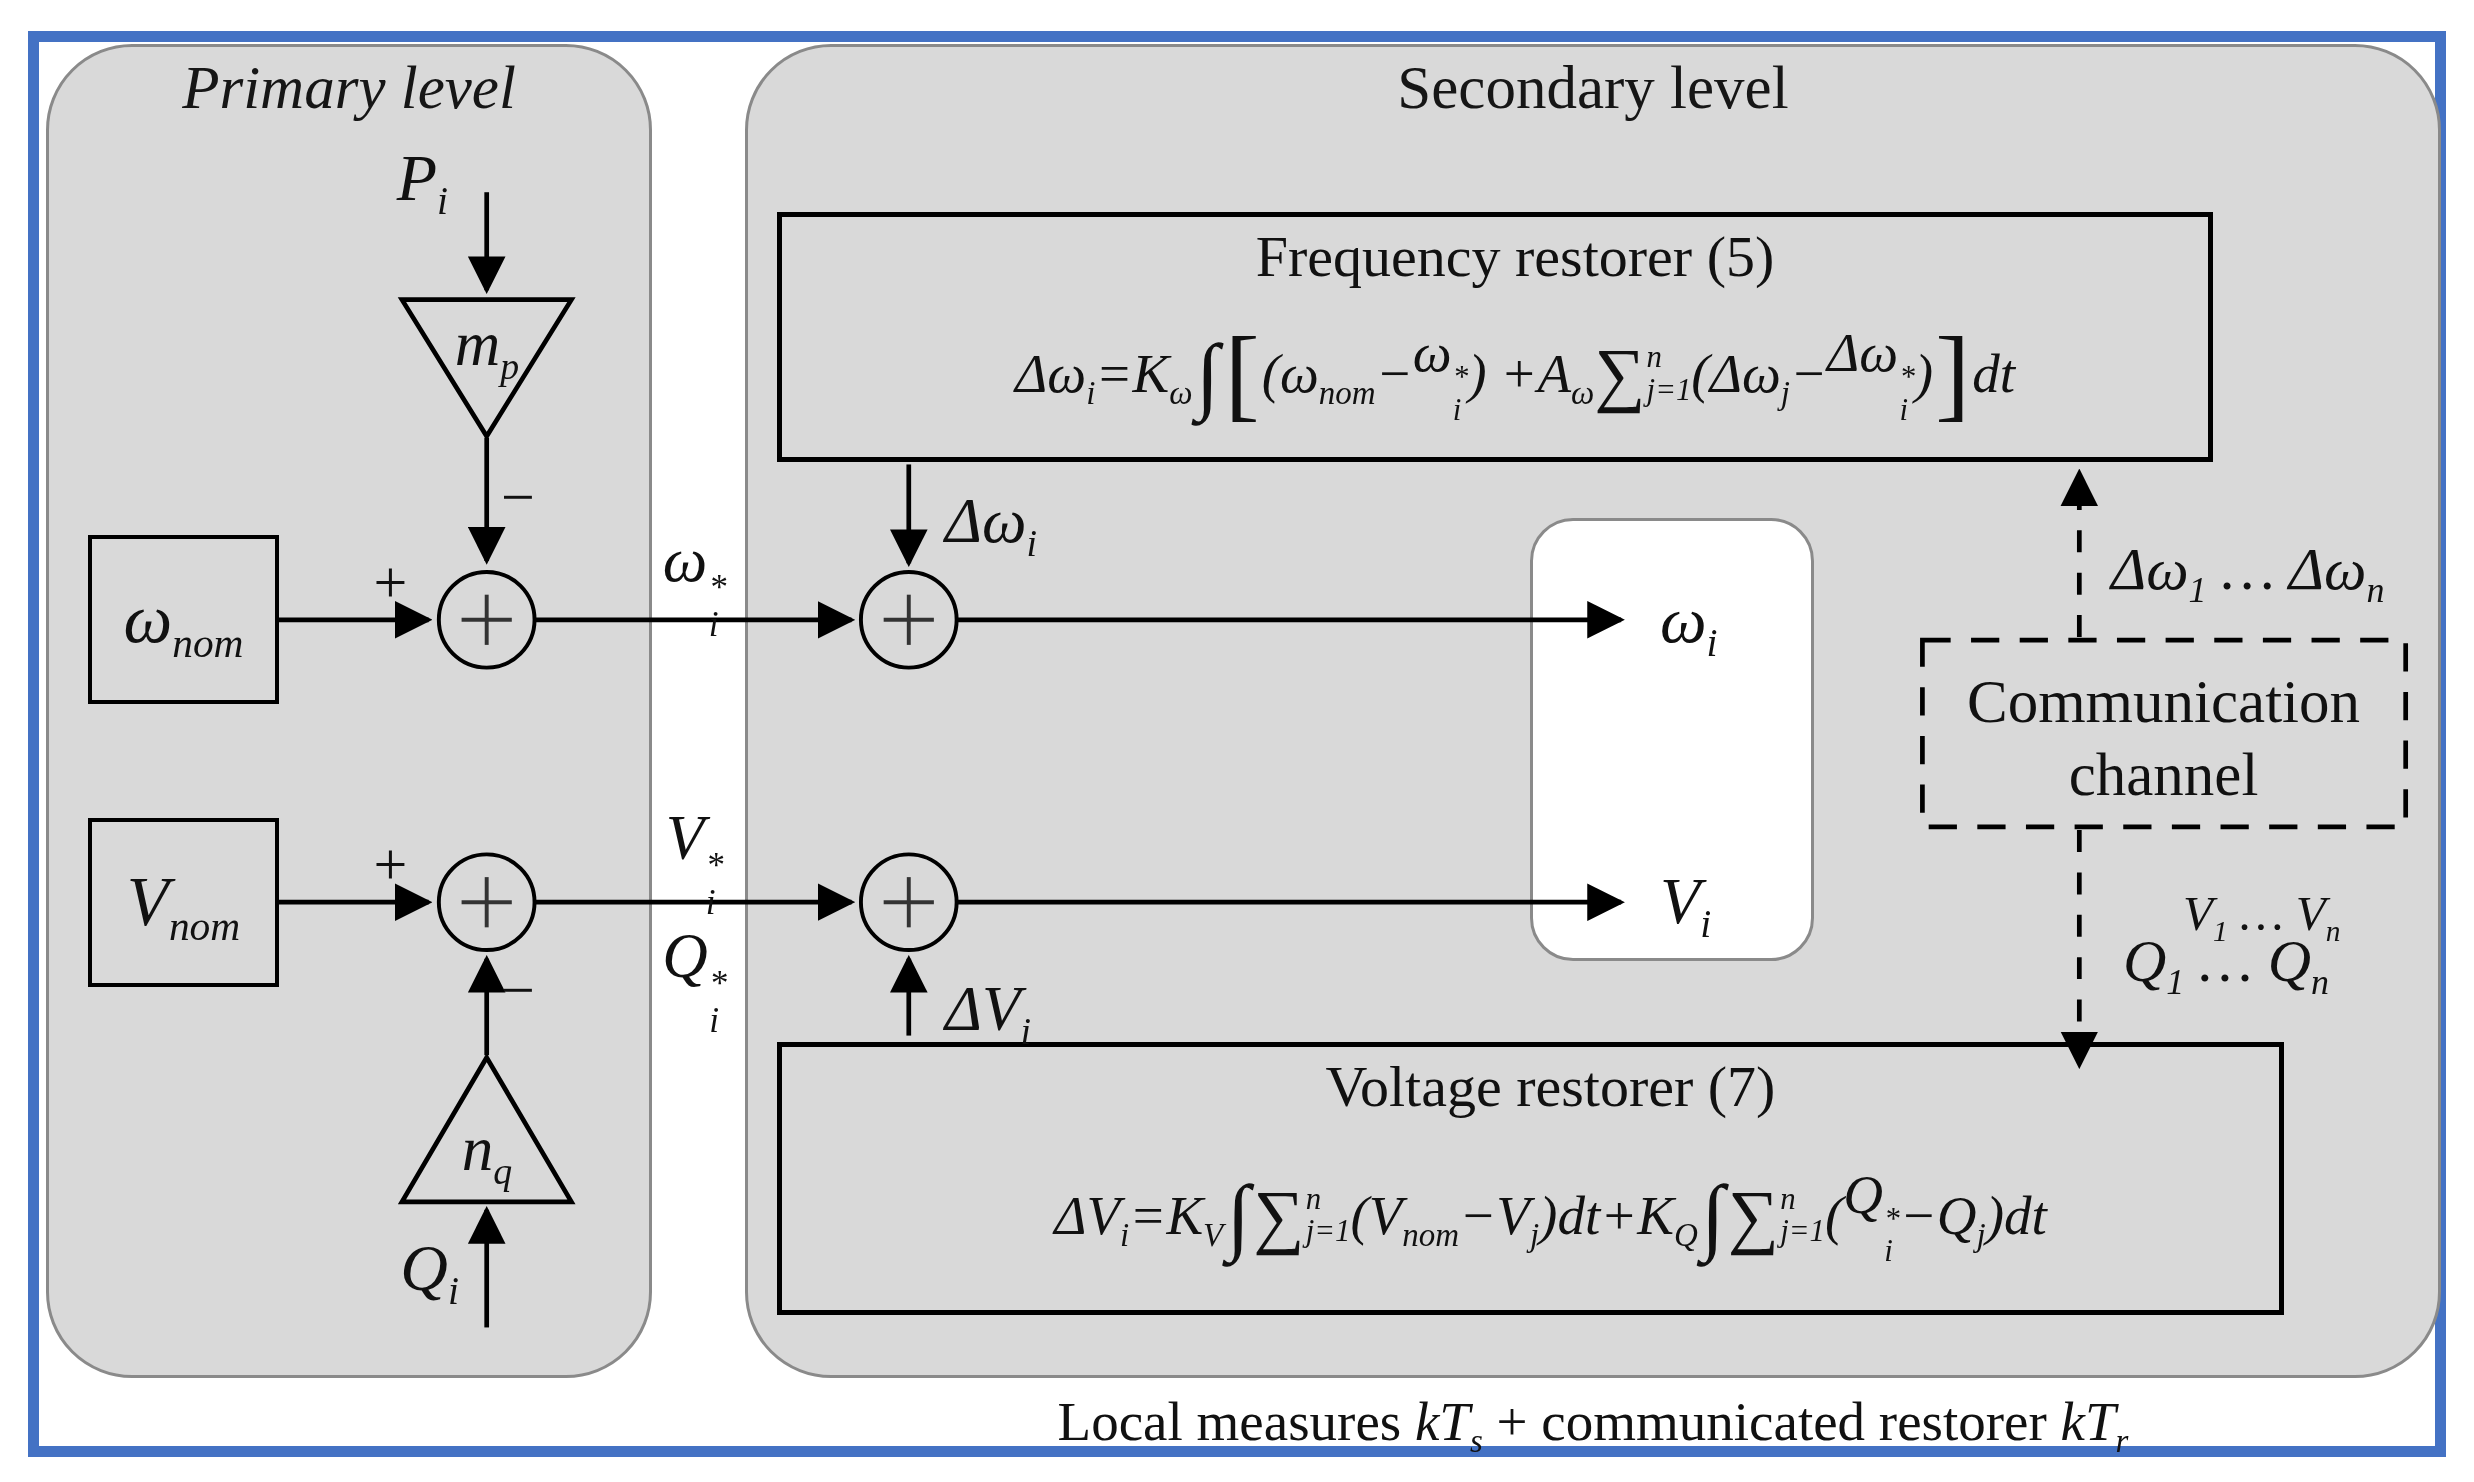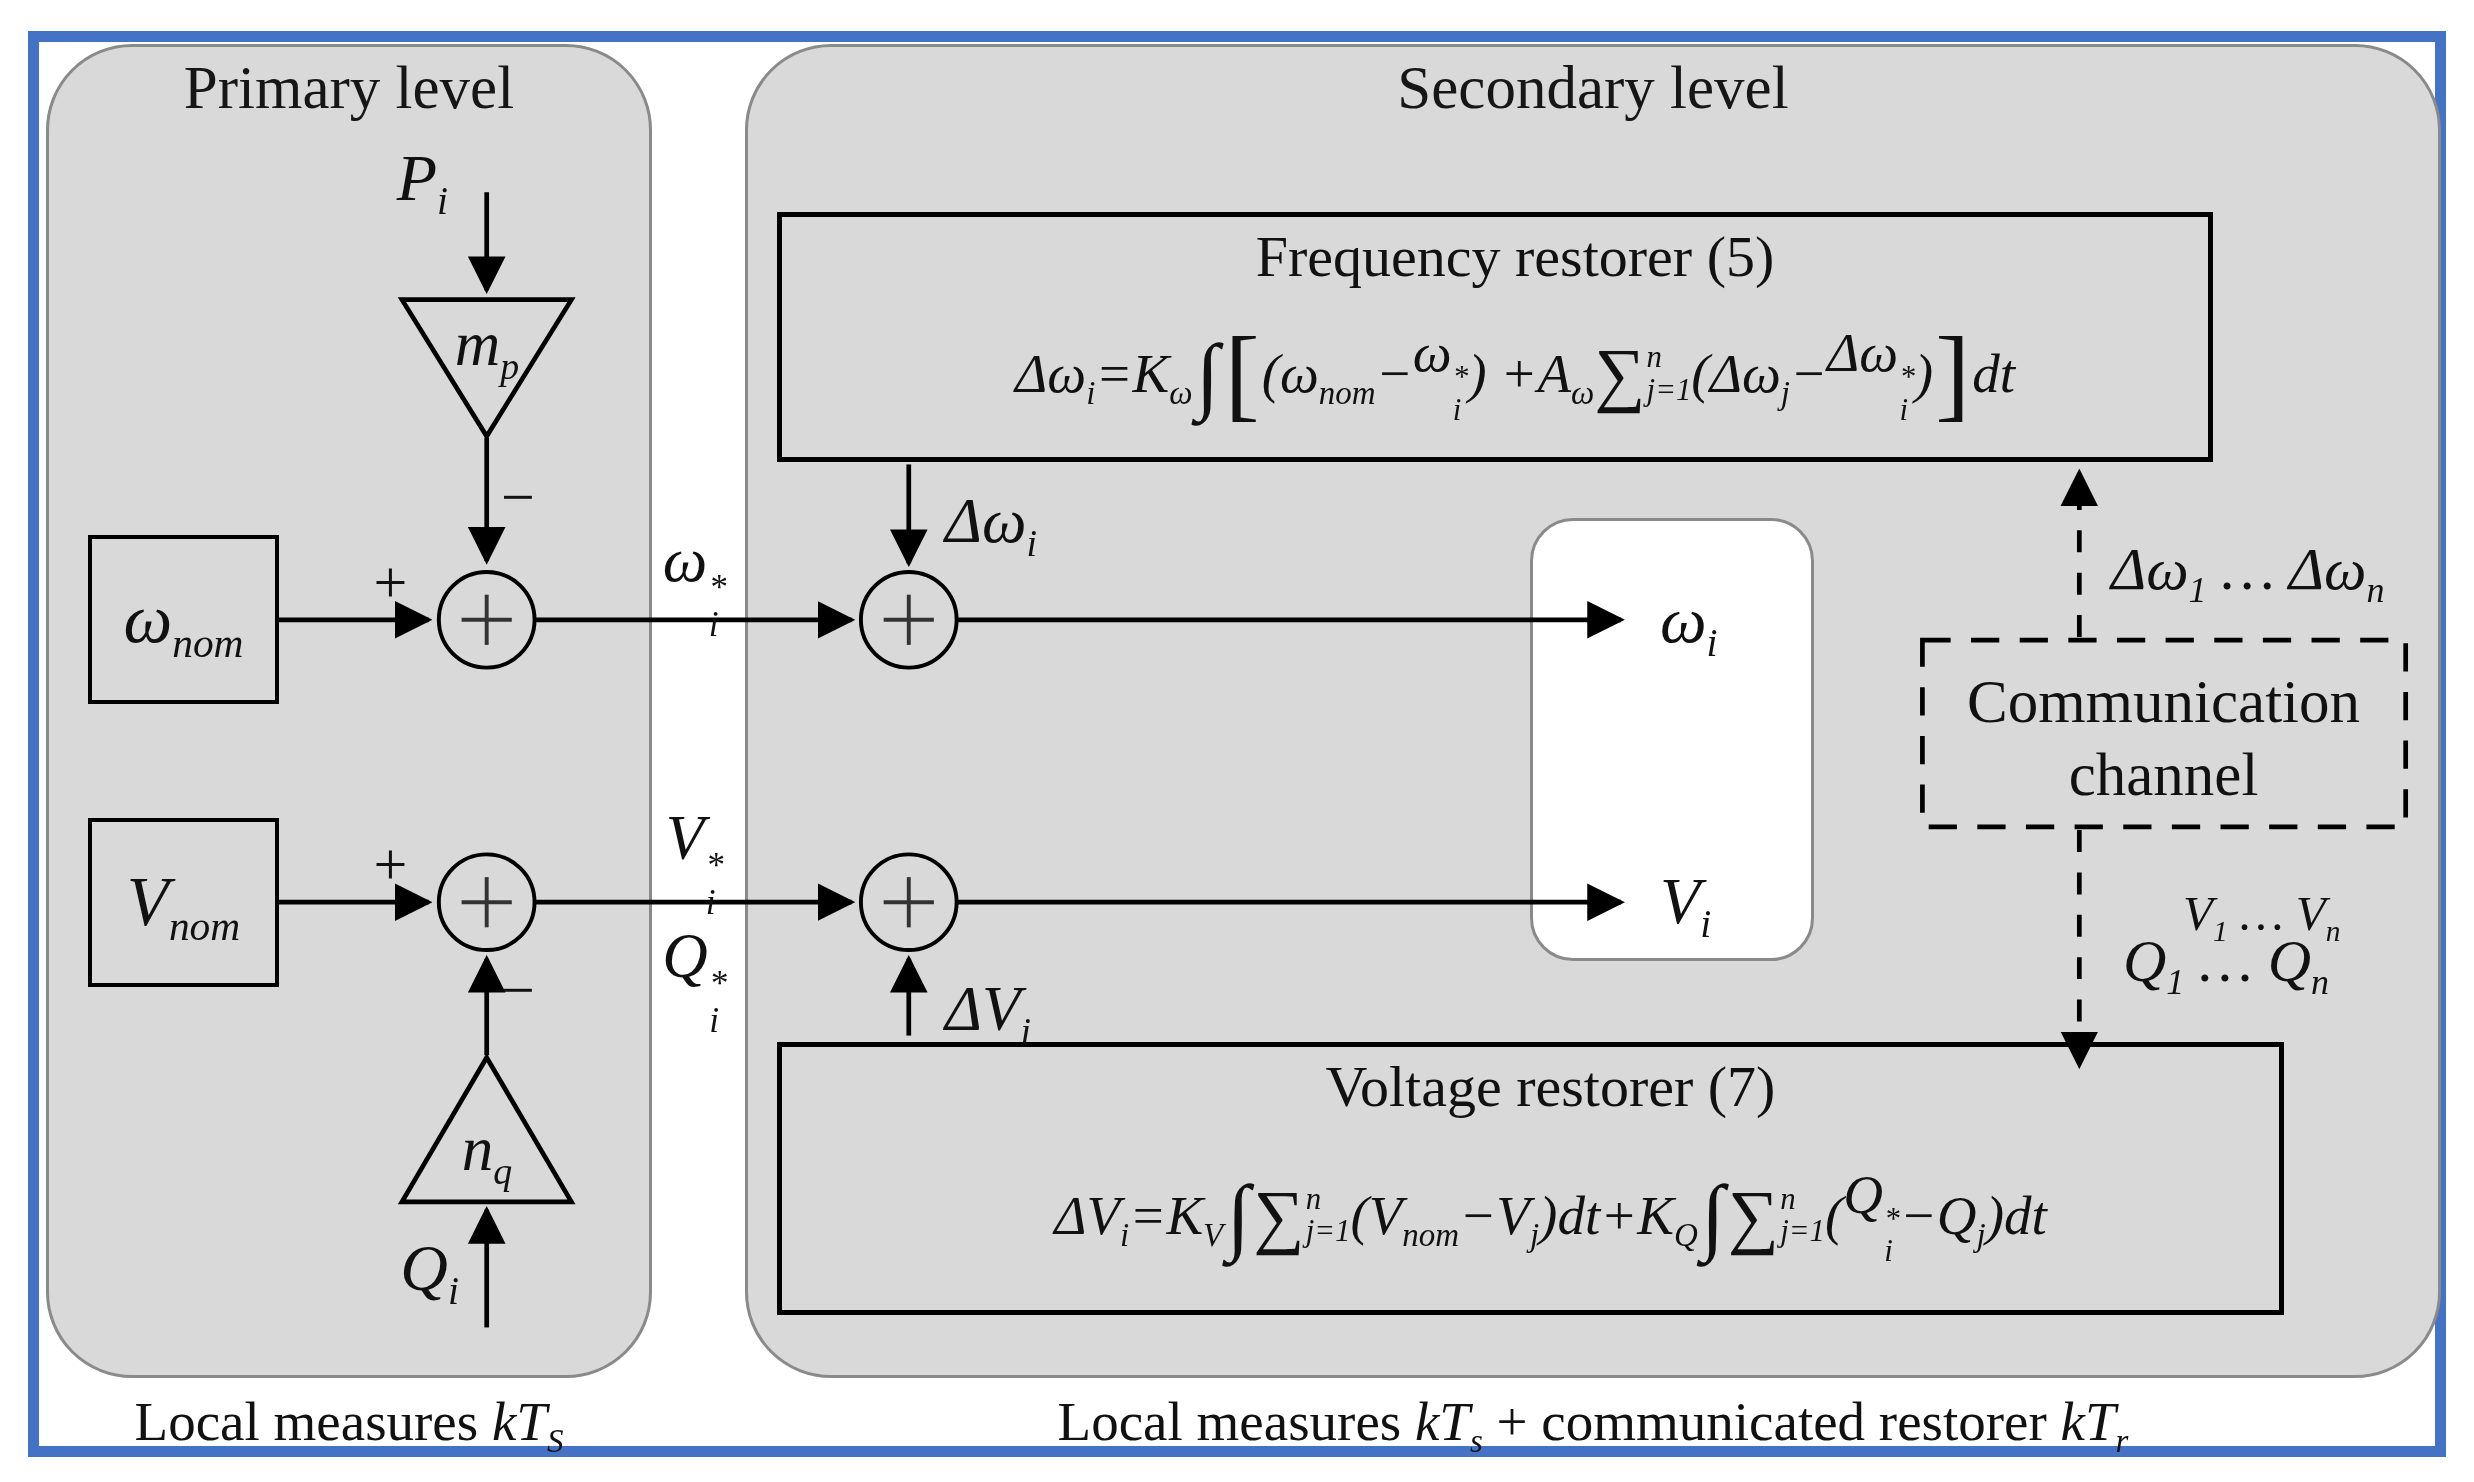--- a/index.html
+++ b/index.html
@@ -5,21 +5,21 @@
   html,body{margin:0;padding:0;background:#ffffff;}
   .stage{position:relative;width:2475px;height:1482px;background:#ffffff;overflow:hidden;
          font-family:"Liberation Serif","DejaVu Serif",serif;color:#111;}
   .frame{position:absolute;left:28px;top:31px;width:2418px;height:1426px;
          border:11px solid #4472C4;box-sizing:border-box;}
   .panel{position:absolute;top:44px;height:1334px;background:#d9d9d9;
          border:3.1px solid #8a8a8a;border-radius:86px;box-sizing:border-box;}
   .panel.primary{left:46px;width:606px;}
   .panel.secondary{left:745px;width:1696px;}
   .ptitle{position:absolute;top:53px;text-align:center;font-size:61px;color:#161616;}
-  .ptitle.primary{left:46px;width:606px;}
+  .ptitle.primary{left:46px;width:606px;font-style:italic;}
   .ptitle.secondary{left:745px;width:1696px;}
   .lbl{position:absolute;font-size:63px;font-style:italic;white-space:nowrap;line-height:1.15;}
   .rm{font-style:normal;}
   .center{text-align:center;}
   .right{text-align:right;}
   sub{font-size:.6em;line-height:0;}
   .stk{display:inline-flex;flex-direction:column;align-items:flex-start;
        font-size:.56em;line-height:1.05;vertical-align:-0.52em;text-align:left;margin-left:.04em;}
   .stk span{display:block;}
   .intg{font-style:normal;font-size:1.55em;line-height:.8;vertical-align:-0.14em;padding:0 .04em;}
@@ -206,17 +206,16 @@
   <div class="lbl" style="left:1660px;top:863px;font-size:66px;"><span>V<sub>i</sub></span></div>
 
   <div class="commlbl">
     <div>Communication</div>
     <div>channel</div>
   </div>
   <div class="lbl" style="left:2111px;top:535px;font-size:60px;"><span>Δω<sub>1</sub></span><span> … </span><span>Δω<sub>n</sub></span></div>
   <div class="lbl" style="left:2139px;top:886px;font-size:49px;margin-left:44px;"><span>V<sub>1</sub></span><span> … </span><span>V<sub>n</sub></span></div>
   <div class="lbl" style="left:2123px;top:927px;font-size:60px;"><span>Q<sub>1</sub></span><span> … </span><span>Q<sub>n</sub></span></div>
 
-  <div class="caption" style="left:46px;width:606px;"><span class="rm">Local measures </span><span>kT<sub>S</sub></span></div>
   <div class="caption" style="left:785px;width:1616px;"><span class="rm">Local measures </span><span>kT<sub>s</sub></span><span class="rm"> + communicated restorer </span><span>kT<sub>r</sub></span></div>
 
 </div>
 
 
 </body></html>

